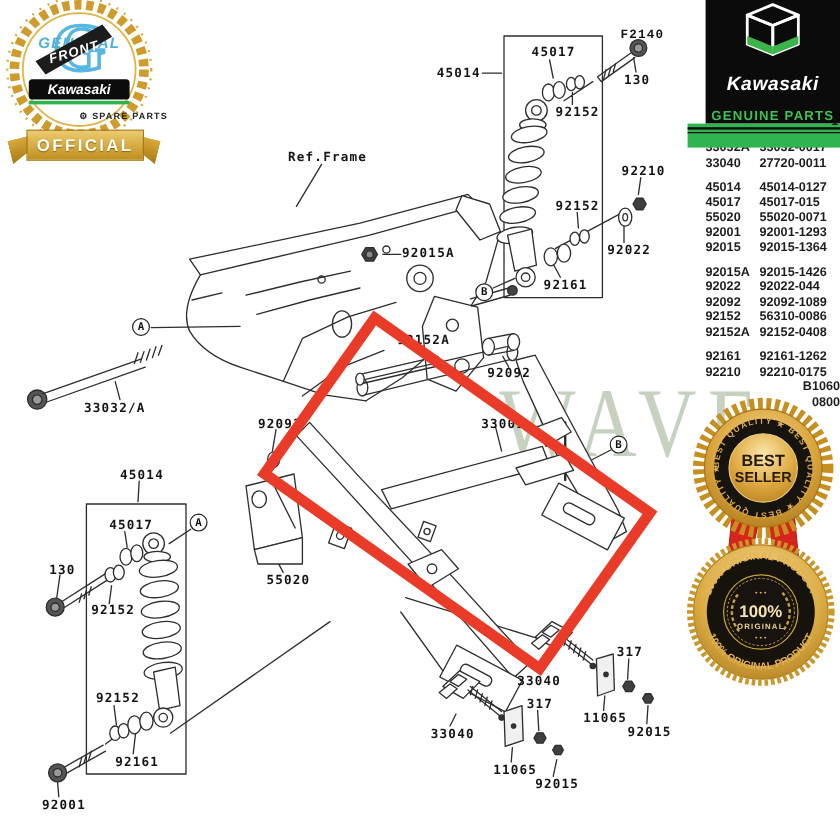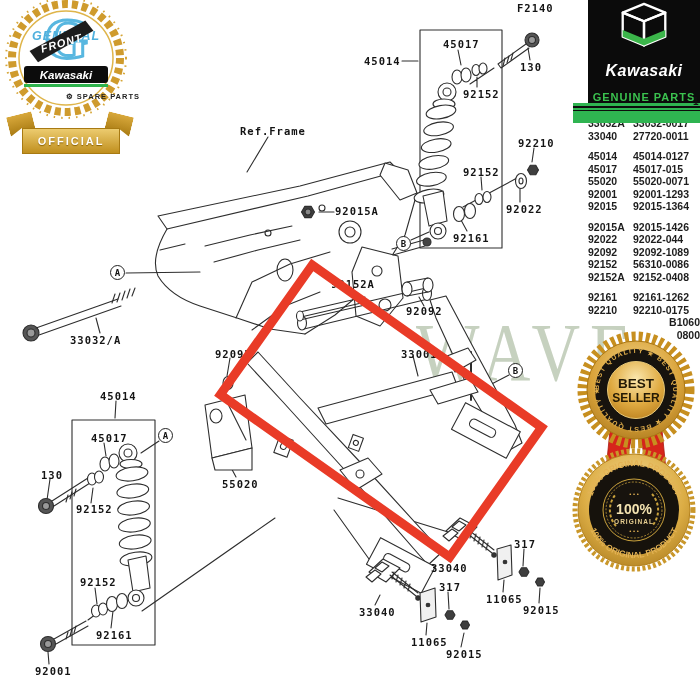--- a/index.html
+++ b/index.html
@@ -38,22 +38,22 @@
   
   #official{position:absolute;left:0;top:0;width:140px;height:146px;z-index:6;}
   #official .chip{position:absolute;left:24px;top:66px;width:84px;height:17px;background:#0c0c0c;
     border-radius:3px;color:#fff;font-weight:700;font-style:italic;font-size:11.5px;
     display:flex;align-items:center;justify-content:center;}
   #official .chipline{position:absolute;left:24px;top:84px;width:84px;height:3px;background:#2eb34d;}
   #official .spare{position:absolute;left:0;top:92px;width:132px;text-align:center;
     font-size:7.5px;font-weight:700;color:#222;letter-spacing:1px;padding-left:37px;}
   #official .band{position:absolute;left:22px;top:108px;width:96px;height:24px;
     background:linear-gradient(#eccB6f,#c08f1e);border:1px solid #a87a12;display:flex;
-    align-items:center;justify-content:center;color:#fff;font-weight:800;font-size:11px;
-    letter-spacing:2px;text-shadow:0 1px 1px #8a6200;z-index:2;margin-top:20px;}
+    align-items:center;justify-content:center;color:#fff;font-weight:800;font-size:14px;
+    letter-spacing:2px;text-shadow:0 1px 1px #8a6200;z-index:2;}
   #official .flap{position:absolute;top:114px;width:26px;height:20px;
     background:linear-gradient(#d9a93c,#a87a12);z-index:1;}
   #official .flap.l{left:8px;transform:rotate(-14deg);clip-path:polygon(0 0,100% 0,100% 100%,50% 70%,0 100%);}
   #official .flap.r{left:106px;transform:rotate(14deg);clip-path:polygon(0 0,100% 0,100% 100%,50% 70%,0 100%);}
   
   .gbadge{position:absolute;z-index:6;}
 </style>
 </head>
 <body>
 
@@ -245,21 +245,21 @@
         <circle cx="308" cy="212" r="3" fill="#888"></circle>
       <polygon points="519,572 521.5,567.7 526.5,567.7 529,572 526.5,576.3 521.5,576.3"></polygon>
       <polygon points="535.5,582 537.8,578.1 542.3,578.1 544.5,582 542.3,585.9 537.8,585.9"></polygon>
       <polygon points="445,615 447.5,610.7 452.5,610.7 455,615 452.5,619.3 447.5,619.3"></polygon>
       <polygon points="460.5,625 462.8,621.1 467.3,621.1 469.5,625 467.3,628.9 462.8,628.9"></polygon>
     </g>
   </g>
 </svg>
 
 <div>
-    <div class="plabel" style="left: 517px; top: 2px;">F2140</div>
+    <div class="plabel" style="left: 517px; top: 24px; font-family: Liberation Mono, monospace;">F2140</div>
     <div class="plabel" style="left: 520px; top: 61px;">130</div>
     <div class="plabel" style="left: 443px; top: 38px;">45017</div>
     <div class="plabel" style="left: 463px; top: 88px;">92152</div>
     <div class="plabel" style="left: 364px; top: 55px;">45014</div>
     <div class="plabel" style="left: 518px; top: 137px;">92210</div>
     <div class="plabel" style="left: 463px; top: 166px;">92152</div>
     <div class="plabel" style="left: 506px; top: 203px;">92022</div>
     <div class="plabel" style="left: 453px; top: 232px;">92161</div>
     <div class="plabel" style="left: 240px; top: 125px;">Ref.Frame</div>
     <div class="plabel" style="left: 335px; top: 205px;">92015A</div>

